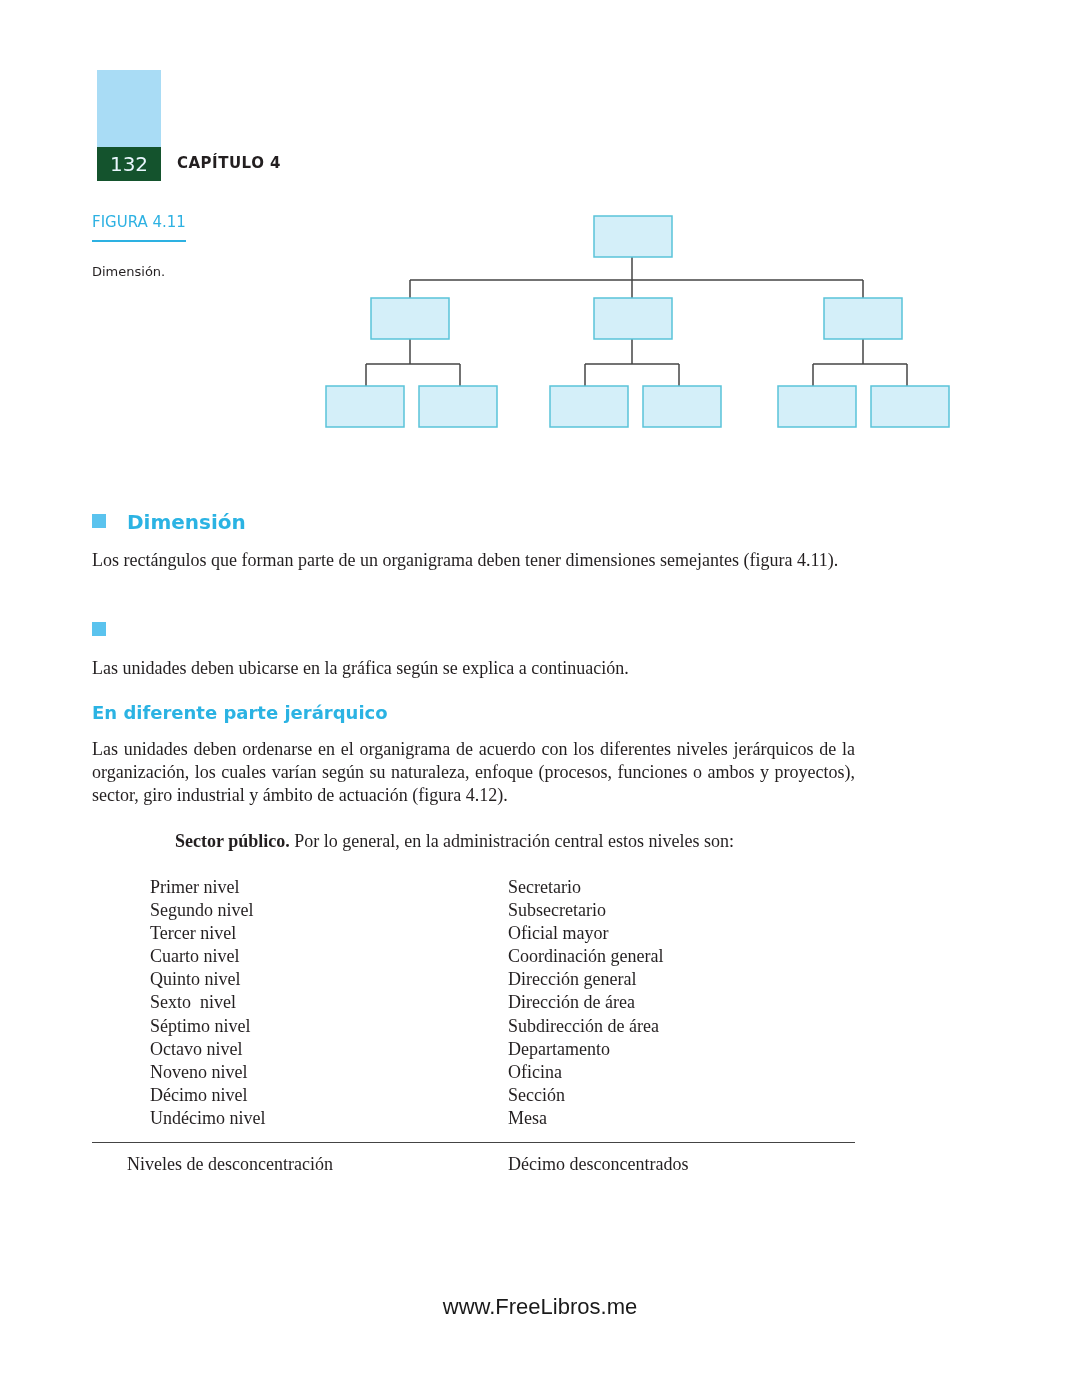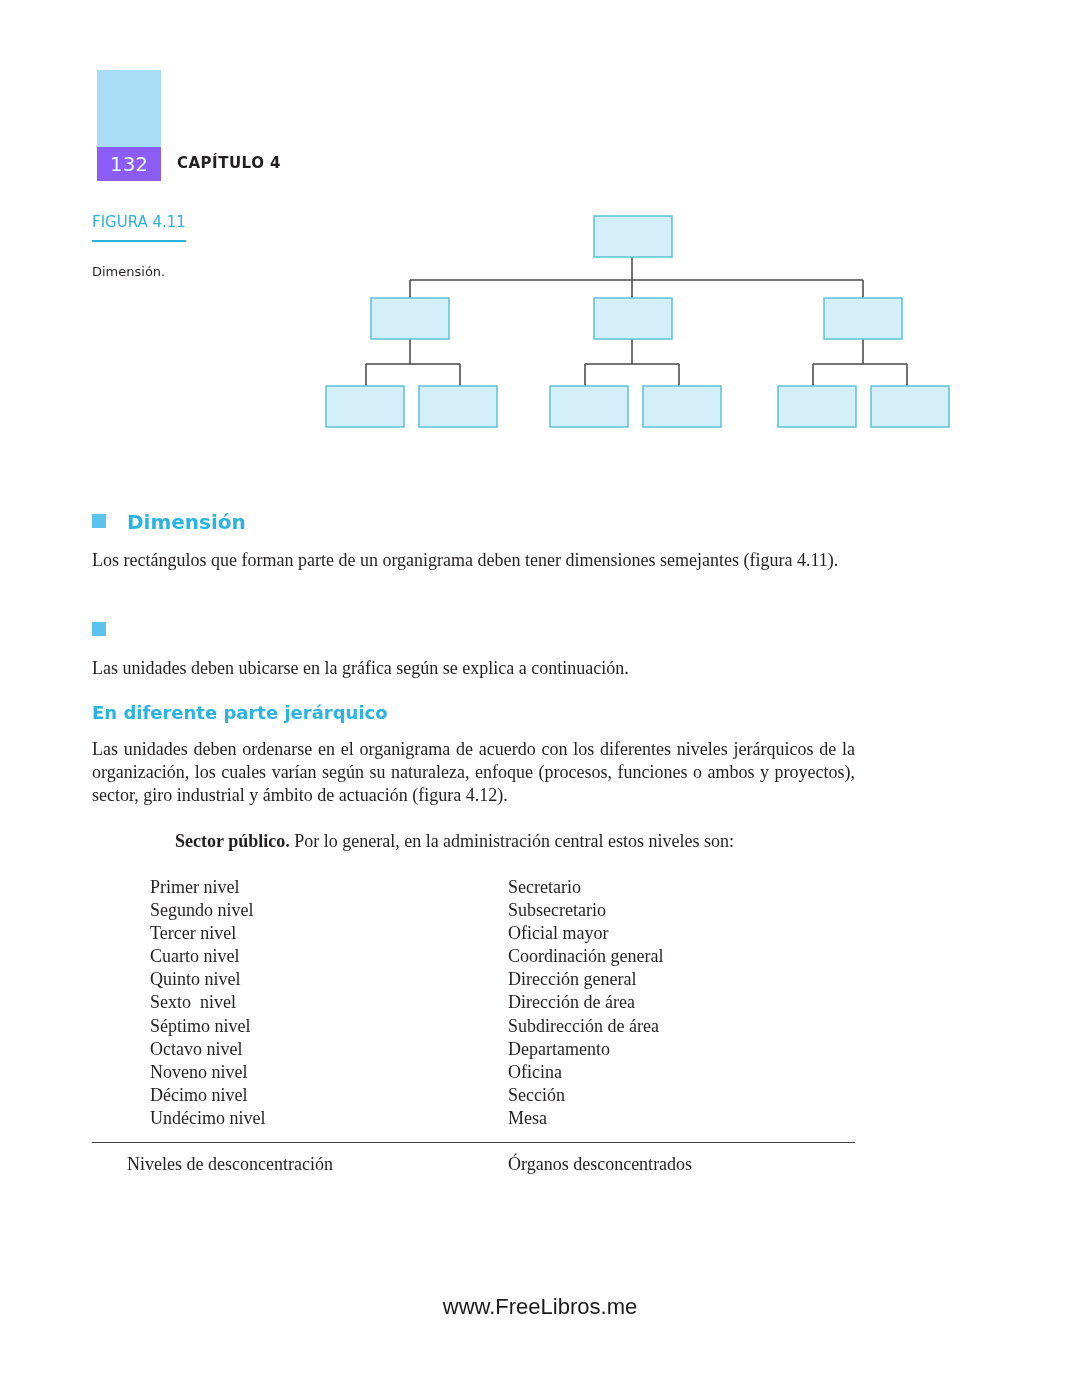--- a/index.html
+++ b/index.html
@@ -1,20 +1,20 @@
 <!DOCTYPE html>
 <html><head>
   <meta charset="utf-8">
   <style>
     * { margin: 0; padding: 0; box-sizing: border-box; }
     html, body { width: 1080px; height: 1397px; background: #ffffff; }
     body { position: relative; font-family: "Liberation Serif", serif; color: #231f20; overflow: hidden; }
 
     .page-tab-top { position: absolute; left: 97px; top: 70px; width: 64px; height: 77px; background: #a9dcf5; }
-    .page-number { position: absolute; left: 97px; top: 147px; width: 64px; height: 34px; background: #8b5cf6; color: #eaf7fe;
+    .page-number { position: absolute; left: 97px; top: 147px; width: 64px; height: 34px; background: #14532d; color: #eaf7fe;
       font-family: "DejaVu Sans", sans-serif; font-size: 20px; line-height: 34px; text-align: center; }
     .chapter-label { position: absolute; left: 177px; top: 154px; font-family: "DejaVu Sans", sans-serif; font-weight: bold;
       font-size: 15px; letter-spacing: 0.5px; color: #231f20; }
 
     .figure-label { position: absolute; left: 92px; top: 213px; font-family: "DejaVu Sans", sans-serif; font-size: 15px;
       color: #2db1e2; padding-bottom: 9px; border-bottom: 2px solid #2db1e2; }
     .figure-caption { position: absolute; left: 92px; top: 252px; font-family: "DejaVu Sans", sans-serif; font-size: 13px; color: #231f20; margin-top: 12px; }
 
     .org-svg { position: absolute; left: 0; top: 0; }
 
@@ -105,15 +105,15 @@
   <div class="level-row"><span class="lvl">Sexto  nivel</span><span class="org">Dirección de área</span></div>
   <div class="level-row"><span class="lvl">Séptimo nivel</span><span class="org">Subdirección de área</span></div>
   <div class="level-row"><span class="lvl">Octavo nivel</span><span class="org">Departamento</span></div>
   <div class="level-row"><span class="lvl">Noveno nivel</span><span class="org">Oficina</span></div>
   <div class="level-row"><span class="lvl">Décimo nivel</span><span class="org">Sección</span></div>
   <div class="level-row"><span class="lvl">Undécimo nivel</span><span class="org">Mesa</span></div>
 </div>
 
 <div class="rule"></div>
 <div class="foot-row" style="left:127px;">Niveles de desconcentración</div>
-<div class="foot-row" style="left:508px;">Órganos desconcentrados</div>
+<div class="foot-row" style="left:508px;">Décimo desconcentrados</div>
 
 <div class="watermark">www.FreeLibros.me</div>
 
 </body></html>

